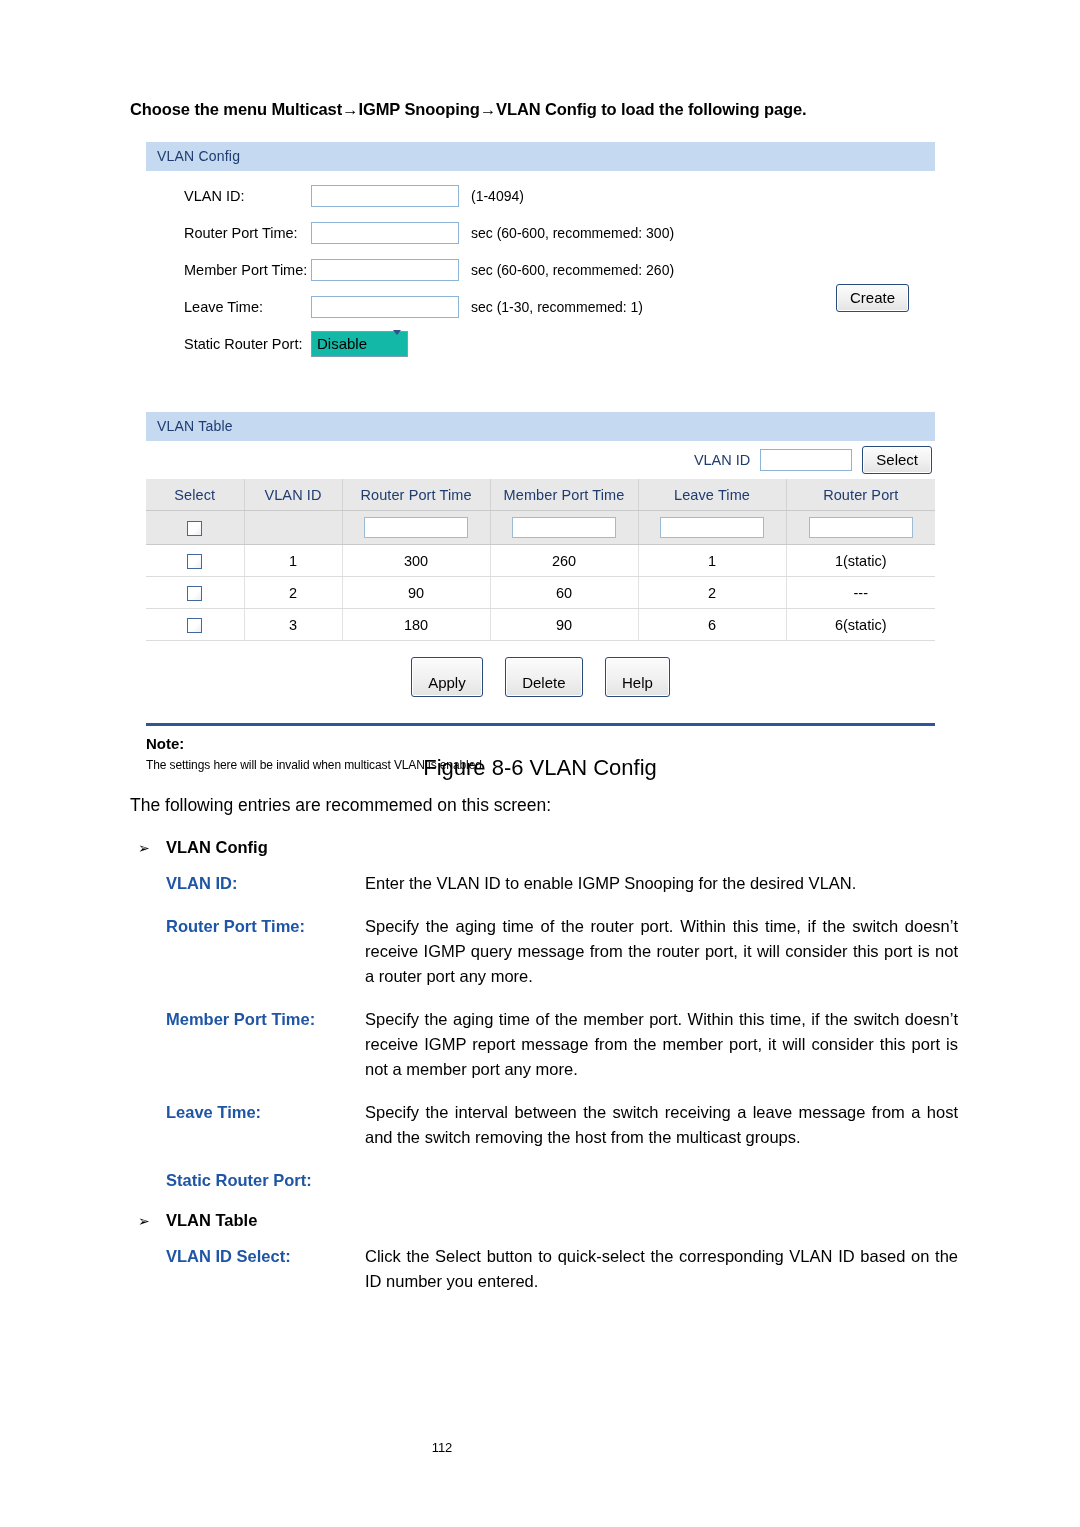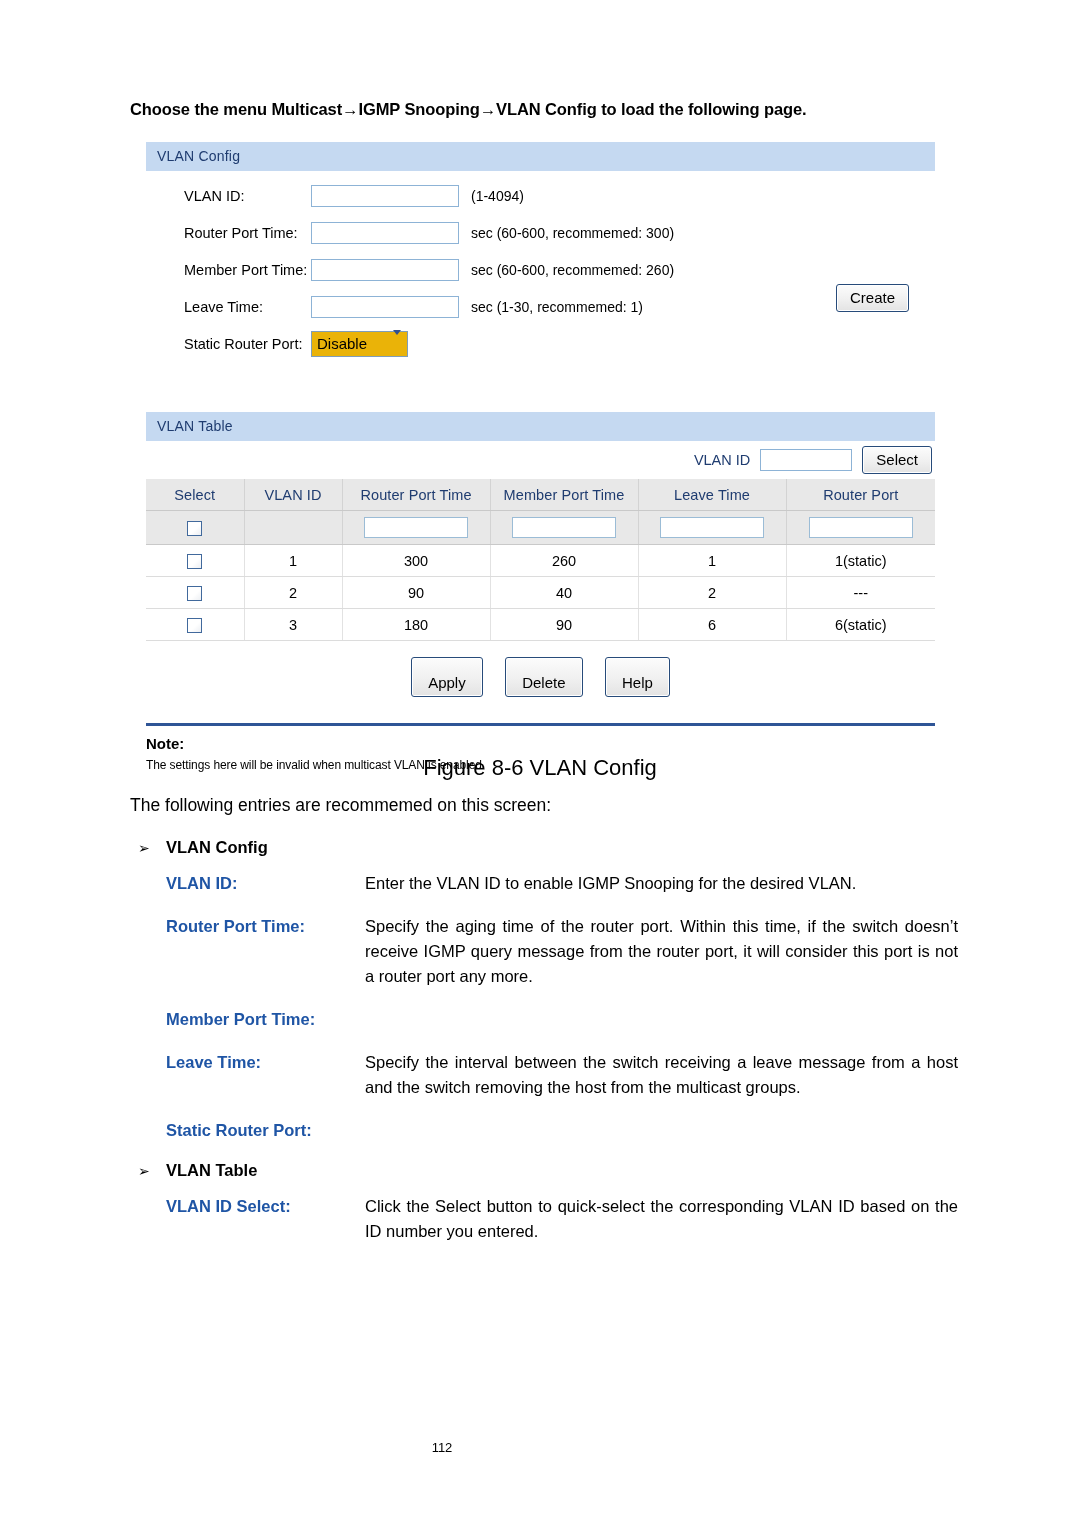--- a/index.html
+++ b/index.html
@@ -100,21 +100,21 @@
     text-align: center;
   }
 
   
   .cfg-select-wrap {
     display: inline-flex;
     align-items: flex-start;
     width: 97px;
     height: 26px;
     border: 1px solid #7f9db9;
-    background: #eab308;
+    background: #14b8a6;
     box-sizing: border-box;
   }
   .cfg-select-text {
     flex: 1;
     font-size: 15px;
     line-height: 24px;
     padding-left: 5px;
     color: #000;
     white-space: nowrap;
     overflow: hidden;
@@ -459,21 +459,21 @@
             <td>1</td>
             <td>1(static)</td>
           </tr>
 
           <tr>
             <td>
               <span class="chk"></span>
             </td>
             <td>2</td>
             <td>90</td>
-            <td>40</td>
+            <td>60</td>
             <td>2</td>
             <td>---</td>
           </tr>
 
           <tr>
             <td>
               <span class="chk"></span>
             </td>
             <td>3</td>
             <td>180</td>
@@ -511,20 +511,21 @@
       <div class="desc">Enter the VLAN ID to enable IGMP Snooping for the desired VLAN.</div>
     </div>
 
     <div class="entry">
       <div class="term">Router Port Time:</div>
       <div class="desc">Specify the aging time of the router port. Within this time, if the switch doesn’t receive IGMP query message from the router port, it will consider this port is not a router port any more.</div>
     </div>
 
     <div class="entry">
       <div class="term">Member Port Time:</div>
+      <div class="desc">Specify the aging time of the member port. Within this time, if the switch doesn’t receive IGMP report message from the member port, it will consider this port is not a member port any more.</div>
     </div>
 
     <div class="entry">
       <div class="term">Leave Time:</div>
       <div class="desc">Specify the interval between the switch receiving a leave message from a host and the switch removing the host from the multicast groups.</div>
     </div>
 
     <div class="entry">
       <div class="term">Static Router Port:</div>
     </div>

